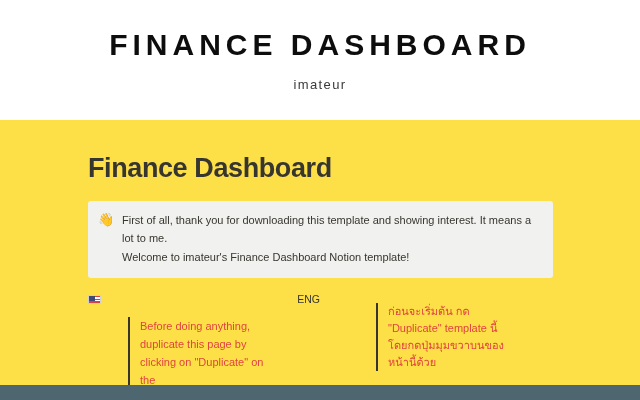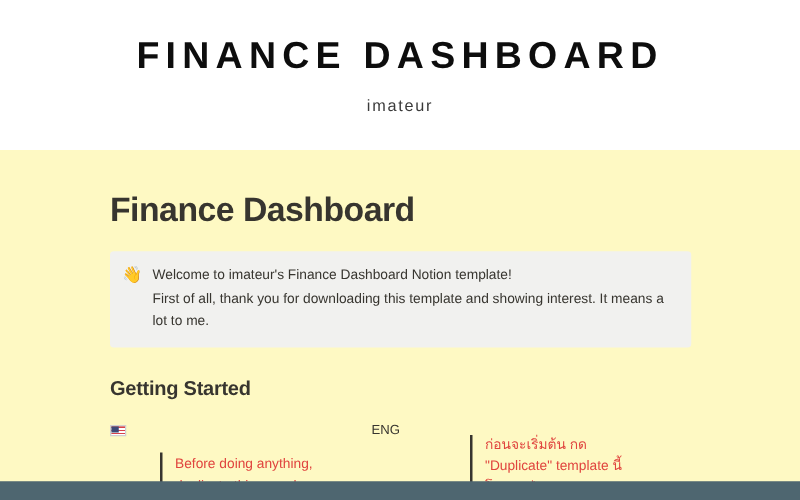--- a/index.html
+++ b/index.html
@@ -13,21 +13,21 @@
     background: #ffffff;
     font-family: "Liberation Sans", sans-serif;
     color: #37352f;
     -webkit-font-smoothing: antialiased;
   }
 
   .page {
     position: relative;
     width: 640px;
     height: 400px;
-    background: #fef9c3;
+    background: #fde047;
     overflow: hidden;
   }
 
   
   .cover {
     position: absolute;
     left: 0;
     top: 0;
     width: 640px;
     height: 120px;
@@ -214,26 +214,25 @@
     <div class="cover-subtitle">imateur</div>
   </div>
 
   <div class="content">
 
     <h1 class="page-title">Finance Dashboard</h1>
 
     <div class="callout">
       <span class="callout-icon">👋</span>
       <div class="callout-body">
+        <p>First of all, thank you for downloading this template and showing interest. It means a lot to me.</p>
         <p>Welcome to imateur's Finance Dashboard Notion template!</p>
-        <p>First of all, thank you for downloading this template and showing interest. It means a lot to me.</p>
       </div>
     </div>
 
-    <h2 class="section-heading">Getting Started</h2>
 
     <div class="columns">
 
       <div class="column col-left">
         <div class="lang-label">
           <span class="flag-shape flag-us"></span>
           <span>ENG</span>
         </div>
         <blockquote class="quote">
           <p>Before doing anything, duplicate this page by clicking on "Duplicate" on the</p>

